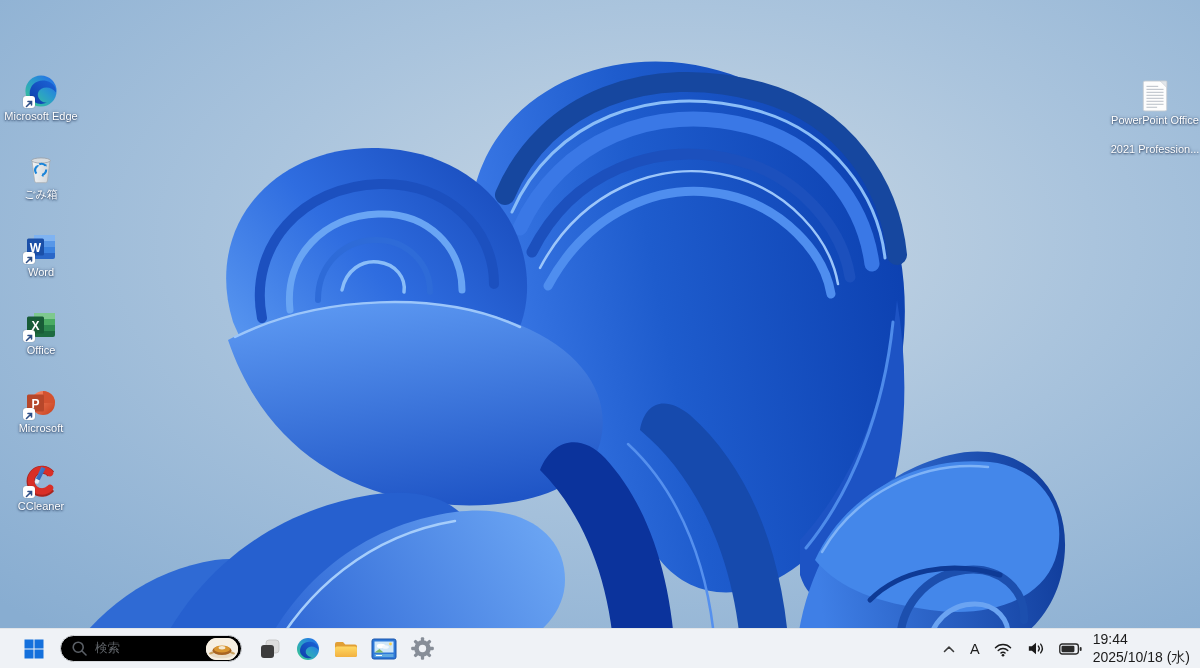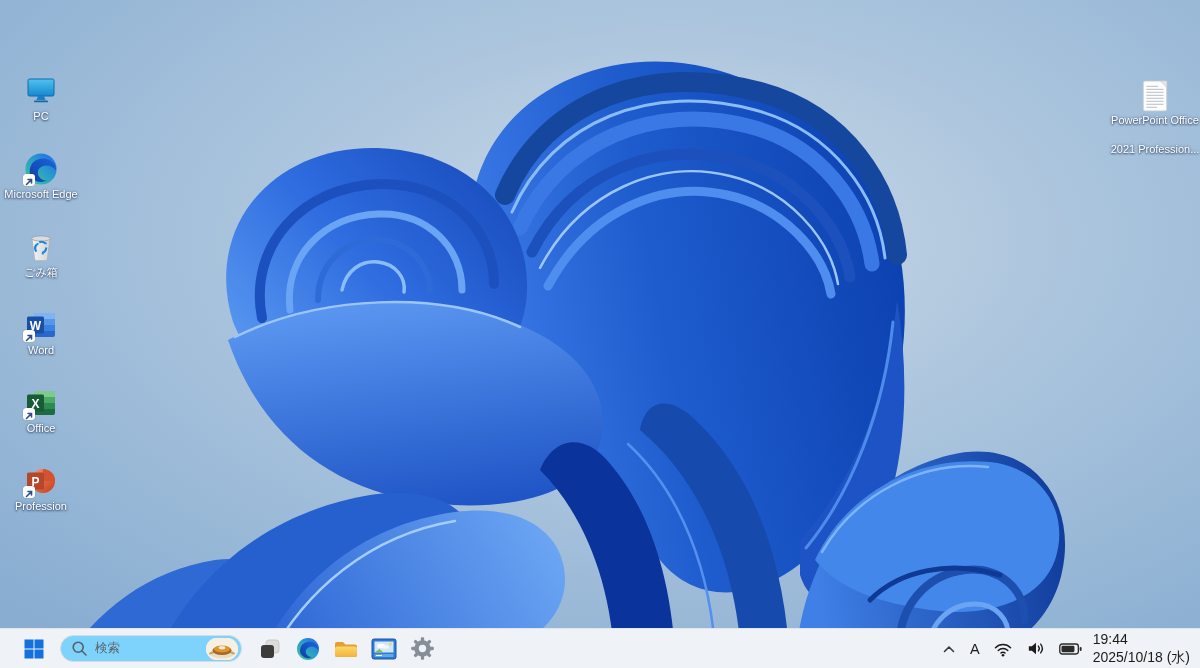--- a/index.html
+++ b/index.html
@@ -13,21 +13,21 @@
   .dicon .shortcut{position:absolute;left:-1px;bottom:0;width:12px;height:12px;background:#fff;border-radius:3px;box-shadow:0 0 1px rgba(0,0,0,.45);}
   .dlabel{margin-top:2px;max-width:92px;text-align:center;font-size:11px;line-height:1.18;color:#fff;
           text-shadow:0 1px 2px rgba(15,35,70,.75),0 0 3px rgba(15,35,70,.5);}
   #office-block{position:absolute;left:1103px;top:80px;width:104px;display:flex;flex-direction:column;align-items:center;}
   #office-block .dlabel{max-width:104px;}
   
   #taskbar{position:absolute;left:0;right:0;bottom:0;height:40px;background:#eff2f6;border-top:1px solid #e2e5e9;
            display:flex;align-items:center;box-sizing:border-box;}
   .tb-left{display:flex;align-items:center;padding-left:16px;gap:2px;}
   .tb-btn{width:36px;height:34px;display:flex;align-items:center;justify-content:center;border-radius:5px;}
-  .search-pill{margin:0 8px 0 6px;width:182px;height:27px;background:#7dd3fc;border:1px solid #d7dade;border-radius:14px;
+  .search-pill{margin:0 8px 0 6px;width:182px;height:27px;background:#000000;border:1px solid #d7dade;border-radius:14px;
                display:flex;align-items:center;padding:0 3px 0 10px;box-sizing:border-box;gap:7px;}
   .search-txt{font-size:12.5px;color:#5f6368;flex:1 1 auto;white-space:nowrap;overflow:hidden;}
   .search-img{width:32px;height:22px;border-radius:11px;overflow:hidden;background:#f7f1e6;flex:0 0 auto;}
   .tb-right{margin-left:auto;display:flex;align-items:center;gap:9px;padding-right:10px;}
   .tray-btn{display:flex;align-items:center;justify-content:center;height:30px;border-radius:4px;padding:0 2px;}
   .ime{font-size:14.5px;color:#1b1b1b;}
   .clock{font-size:14px;color:#1b1b1b;text-align:left;line-height:1.25;min-width:88px;}
 </style>
 </head>
 <body>
@@ -106,36 +106,20 @@
     <path d="M822 552 C855 495 920 460 988 467" fill="none" stroke="#7fb3f7" stroke-width="2.5" stroke-linecap="round"></path>
     <g fill="none" stroke-linecap="round">
       <path d="M900 648 C898 608 925 575 965 570 C1000 566 1026 590 1024 620" stroke="#1c4fae" stroke-width="8"></path>
       <path d="M928 650 C930 622 950 604 975 604 C996 604 1010 620 1008 638" stroke="#6ba4f2" stroke-width="5"></path>
       <path d="M870 600 C900 570 950 560 1000 575" stroke="#0e3a95" stroke-width="5"></path>
     </g>
   </svg>
 
   <div class="icon-col">
 
-    <div class="dicon">
-      <div class="art">
-        <svg width="34" height="34" viewBox="0 0 34 34">
-          <defs>
-              <linearGradient id="gScreen" x1="0" y1="0" x2="0" y2="1">
-            <stop offset="0%" stop-color="#4fc3f0"></stop>
-                <stop offset="100%" stop-color="#1787cf"></stop>
-              </linearGradient>
-            </defs>
-          <rect x="4" y="5" width="26" height="17" rx="1.5" fill="url(#gScreen)" stroke="#0f6bb0" stroke-width="1"></rect>
-          <path d="M14 22 h6 l1.5 4 h-9 Z" fill="#1a7ec4"></path>
-          <rect x="10" y="26.5" width="14" height="1.8" rx="0.9" fill="#16699f"></rect>
-        </svg>
-      </div>
-      <div class="dlabel">PC</div>
-    </div>
 
     <div class="dicon">
       <div class="art">
         <svg width="34" height="34" viewBox="0 0 24 24">
           <defs>
             <linearGradient id="gEdgeBase" x1="0.1" y1="0.95" x2="0.9" y2="0.1">
               <stop offset="0%" stop-color="#39c692"></stop>
                 <stop offset="55%" stop-color="#2a9ccb"></stop>
                 <stop offset="100%" stop-color="#2470e8"></stop>
             </linearGradient>
@@ -237,23 +221,45 @@
           <path d="M19 5 a12 12 0 0 1 12 12 h-12 Z" fill="#d35230"></path>
           <rect x="3" y="8.5" width="17" height="17" rx="1.5" fill="#b7472a"></rect>
           <text x="11.5" y="21.5" font-size="12" font-weight="bold" fill="#fff" text-anchor="middle" font-family="Liberation Sans, sans-serif">P</text>
         </svg>
         <div class="shortcut">
           <svg width="12" height="12" viewBox="0 0 12 12">
               <path d="M3.5 8.5 L8.3 3.7 M5 3.5 H8.5 V7" stroke="#2d4e86" stroke-width="1.6" fill="none" stroke-linecap="round"></path>
             </svg>
         </div>
       </div>
-      <div class="dlabel">Profession</div>
-    </div>
-
+      <div class="dlabel">Microsoft</div>
+    </div>
+
+    <div class="dicon">
+      <div class="art">
+        <svg width="34" height="34" viewBox="0 0 34 34">
+          <defs>
+              <linearGradient id="gBrush" x1="0" y1="0" x2="1" y2="1">
+            <stop offset="0%" stop-color="#4f8bdd"></stop>
+                <stop offset="100%" stop-color="#2456a6"></stop>
+              </linearGradient>
+            </defs>
+          <path d="M27 10 A11.5 11.5 0 1 0 27 24.5" stroke="#a8241f" stroke-width="8" fill="none"></path>
+          <path d="M26 9 A11 11 0 1 0 26 24" stroke="#d92f27" stroke-width="6.5" fill="none" stroke-linecap="round"></path>
+          <path d="M21.5 4.5 L15.6 16.4 l-3.6 -1.7 L17.3 3 Z" fill="url(#gBrush)"></path>
+          <path d="M12 14.7 l3.6 1.7 -1.4 3.2 q-2.8 0.4 -3.6 -1.6 Z" fill="#e8eef6"></path>
+        </svg>
+        <div class="shortcut">
+          <svg width="12" height="12" viewBox="0 0 12 12">
+              <path d="M3.5 8.5 L8.3 3.7 M5 3.5 H8.5 V7" stroke="#2d4e86" stroke-width="1.6" fill="none" stroke-linecap="round"></path>
+            </svg>
+        </div>
+      </div>
+      <div class="dlabel">CCleaner</div>
+    </div>
   </div>
 
   <div id="office-block">
     <svg width="26" height="32" viewBox="0 0 24 30">
       <rect x="1" y="1" width="22" height="28" rx="1.5" fill="#fdfdfd" stroke="#c6cbd1" stroke-width="0.8"></rect>
       <path d="M17 1 H23 V7 Z" fill="#e2e6ea" stroke="#c6cbd1" stroke-width="0.6"></path>
       <g stroke="#c3c8cf" stroke-width="1.1">
         <line x1="4" y1="6" x2="15" y2="6"></line>
           <line x1="4" y1="8.8" x2="20" y2="8.8"></line>
         <line x1="4" y1="11.6" x2="20" y2="11.6"></line>

